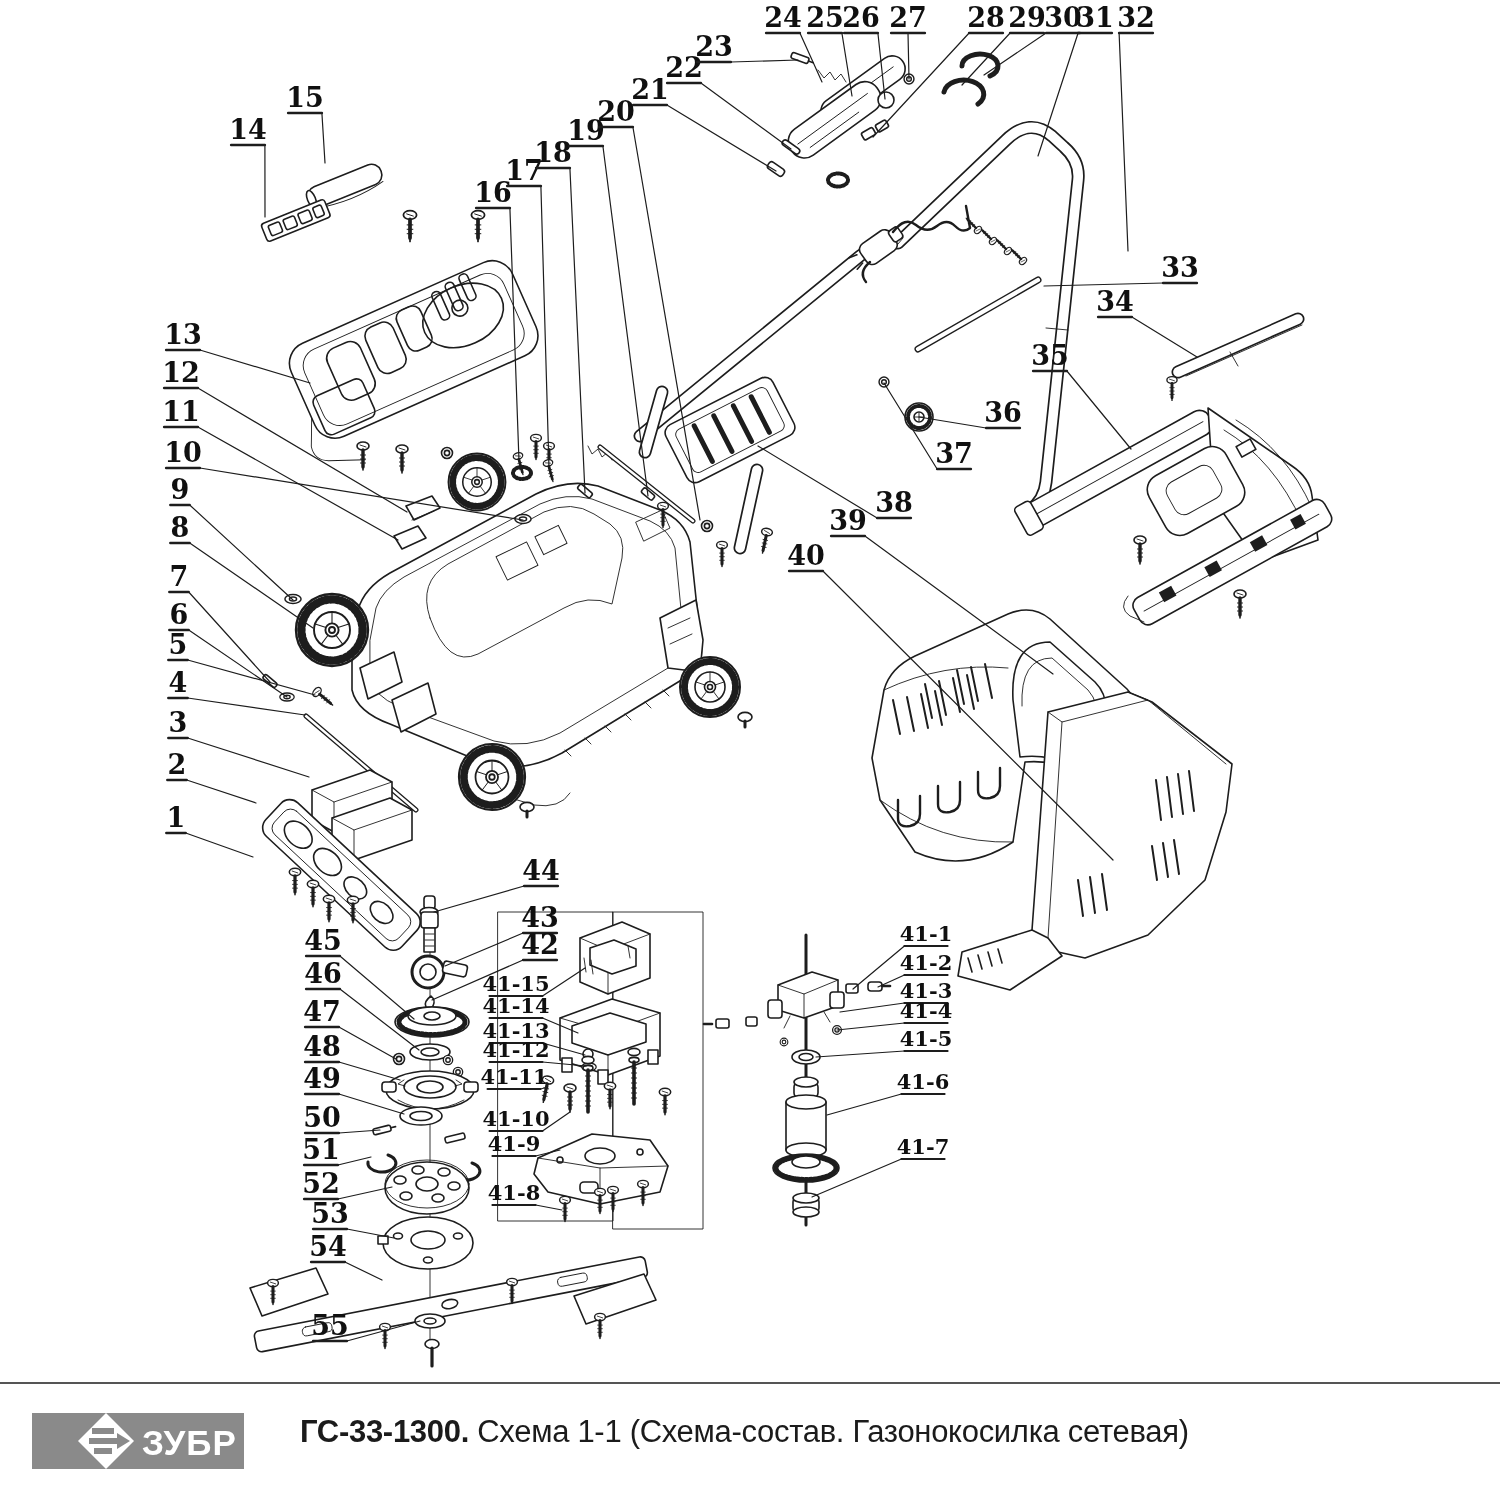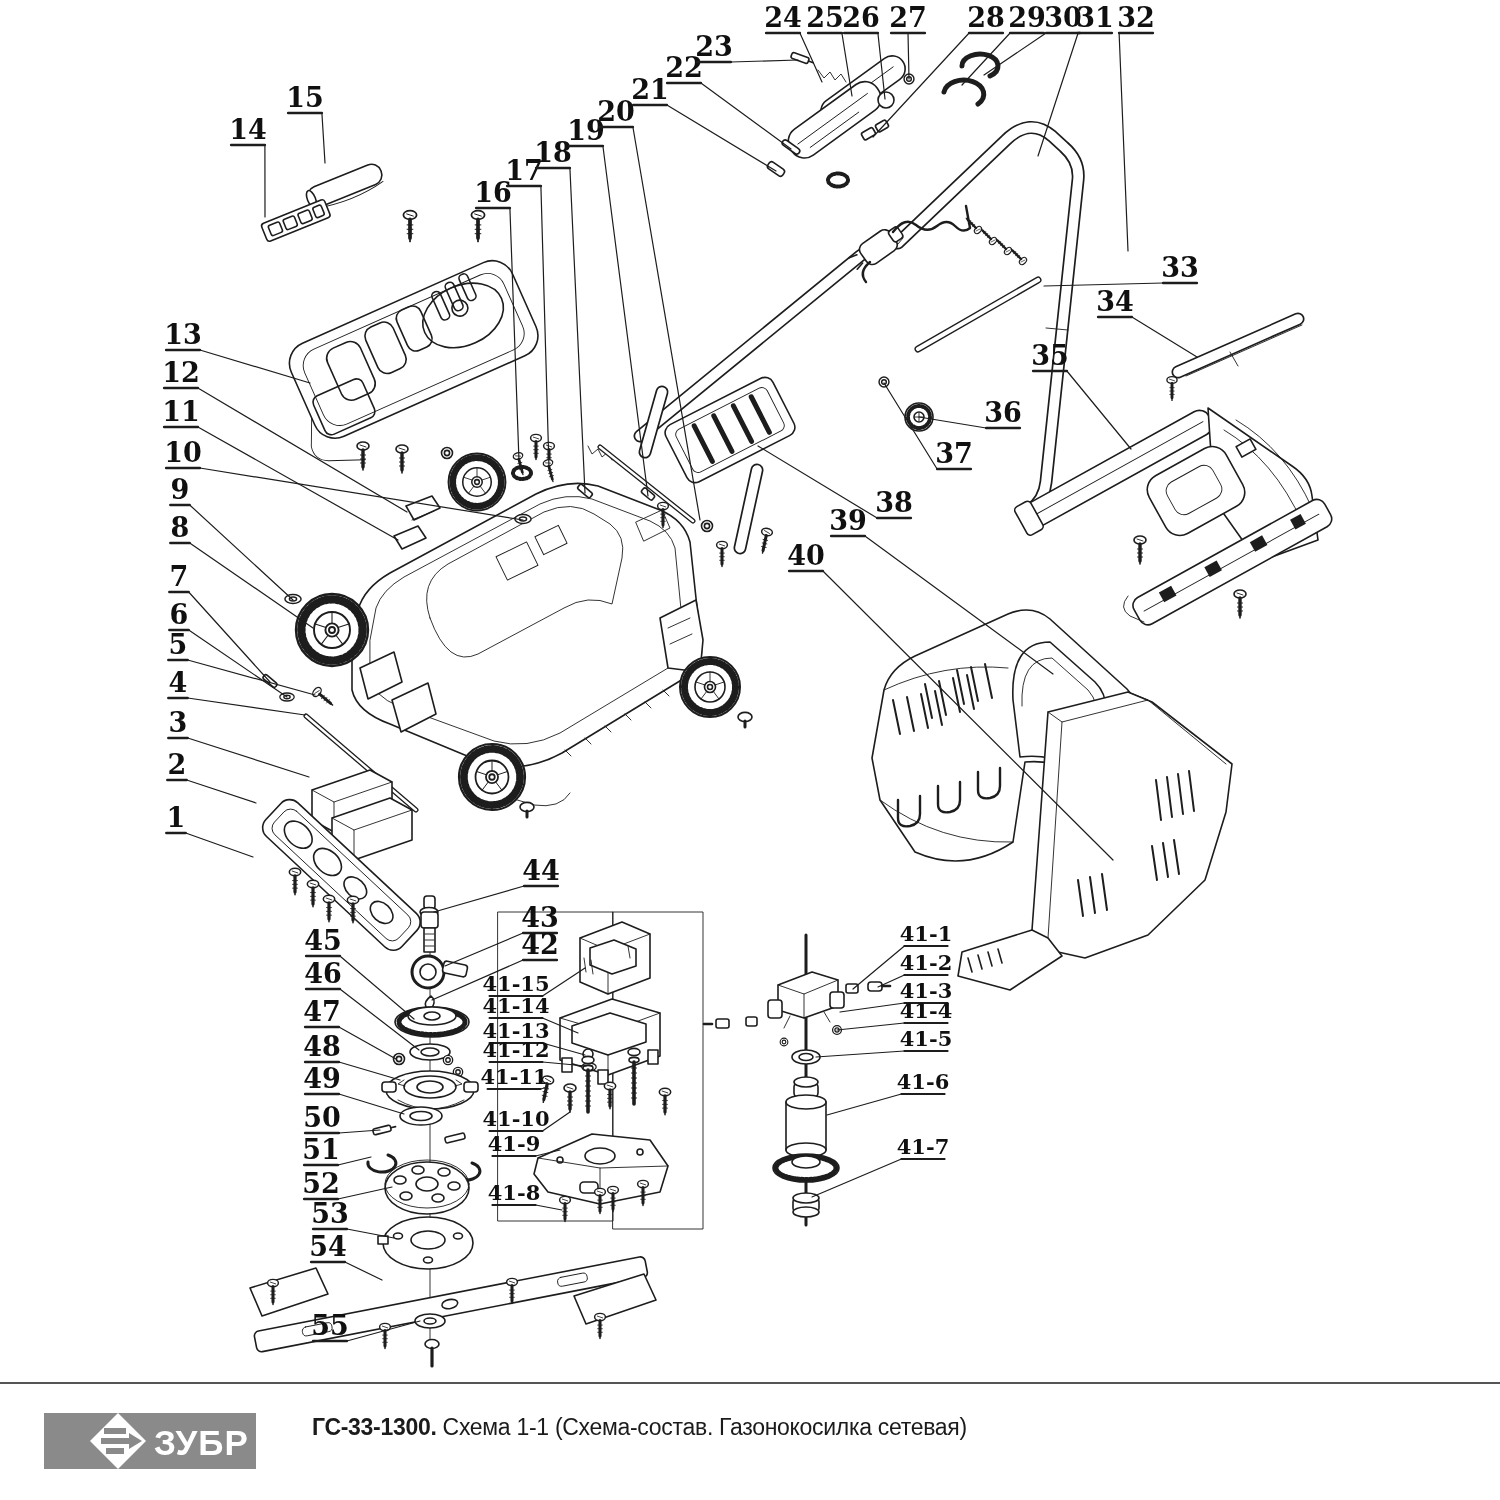--- a/index.html
+++ b/index.html
@@ -17,23 +17,23 @@
   #diag .tubeO2{stroke-width:7;fill:none;}
   #diag .tubeI2{stroke:#ffffff;stroke-width:4.2;fill:none;}
   #diag .rodO{stroke-width:5;fill:none;}
   #diag .rodI{stroke:#ffffff;stroke-width:2.4;fill:none;}
   #diag text{stroke:none;fill:#101010;font-family:"DejaVu Serif","Liberation Serif",serif;font-weight:bold;}
   #diag text.lbl{font-size:27px;}
   #diag text.lbls{font-size:21px;}
   #diag .lead{stroke-width:1.2;fill:none;}
   #diag .ul{stroke-width:2.4;}
   #diag .uls{stroke-width:2;}
-  .footer{position:absolute;left:12px;top:1404px;width:1220px;height:80px;}
+  .footer{position:absolute;left:0;top:1404px;width:1220px;height:80px;}
   .logo-box{position:absolute;left:32px;top:9px;}
-  .title{position:absolute;left:300px;top:10px;font-size:23px;letter-spacing:-0.3px;color:#1b1b1b;white-space:nowrap;}
+  .title{position:absolute;left:300px;top:10px;font-size:31px;letter-spacing:-0.3px;color:#1b1b1b;white-space:nowrap;}
   .title .model{font-weight:700;}
   .title .rest{font-weight:400;}
 </style>
 </head>
 <body>
 
 <div class="stage">
 <svg id="diag" width="1500" height="1500" viewBox="0 0 1500 1500">
   <defs>
     <g id="scr">

